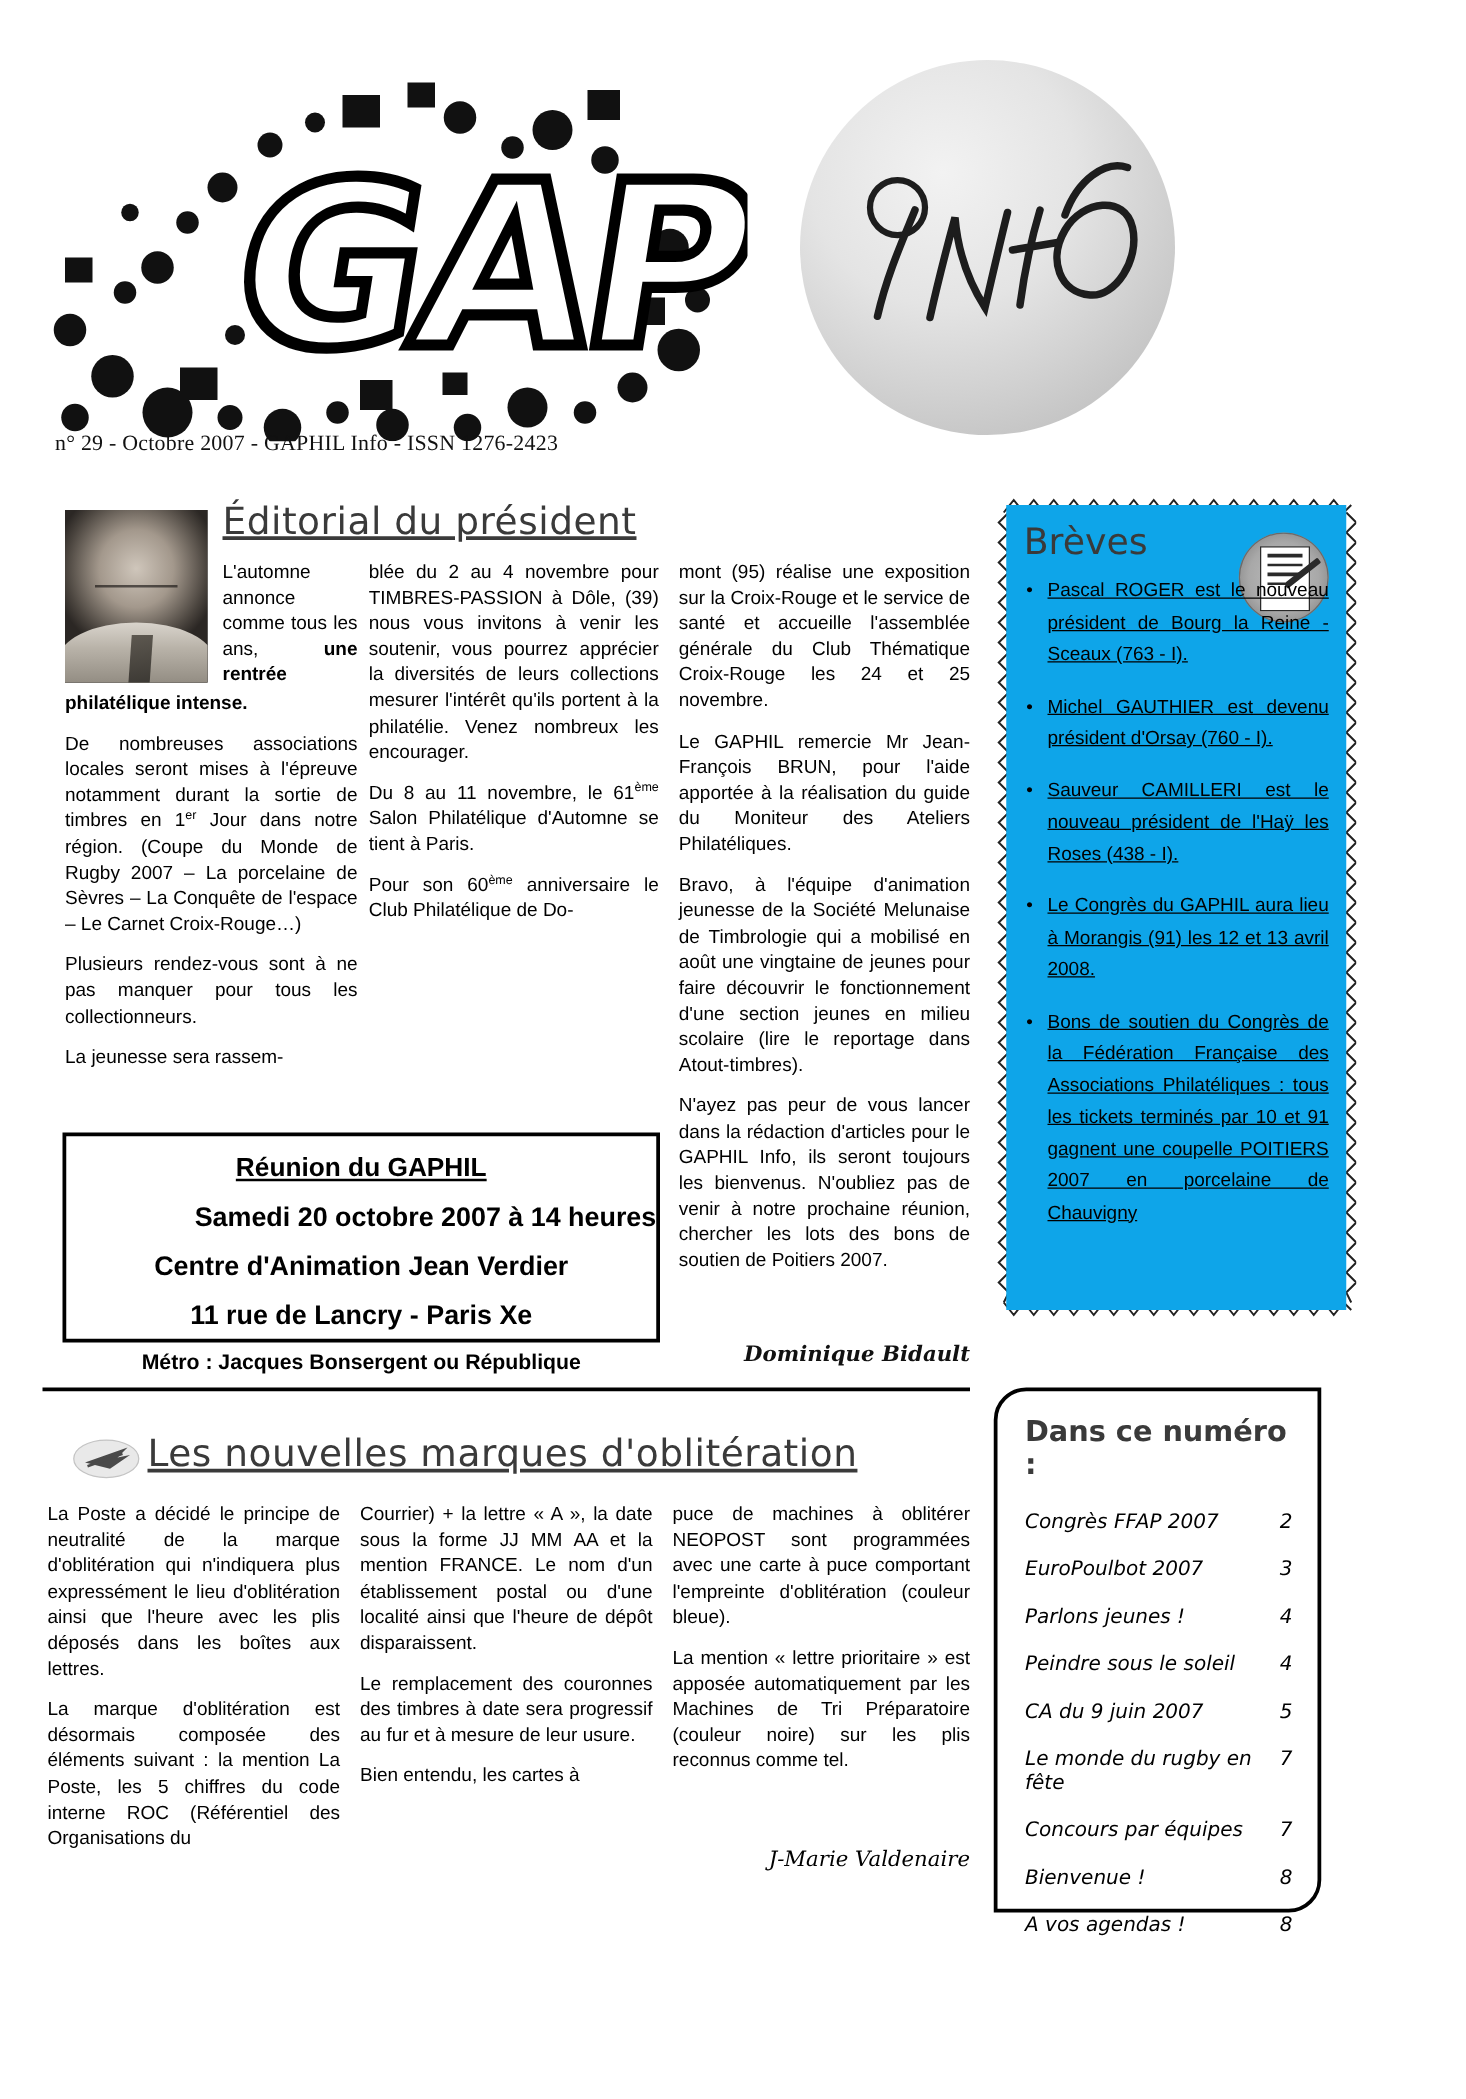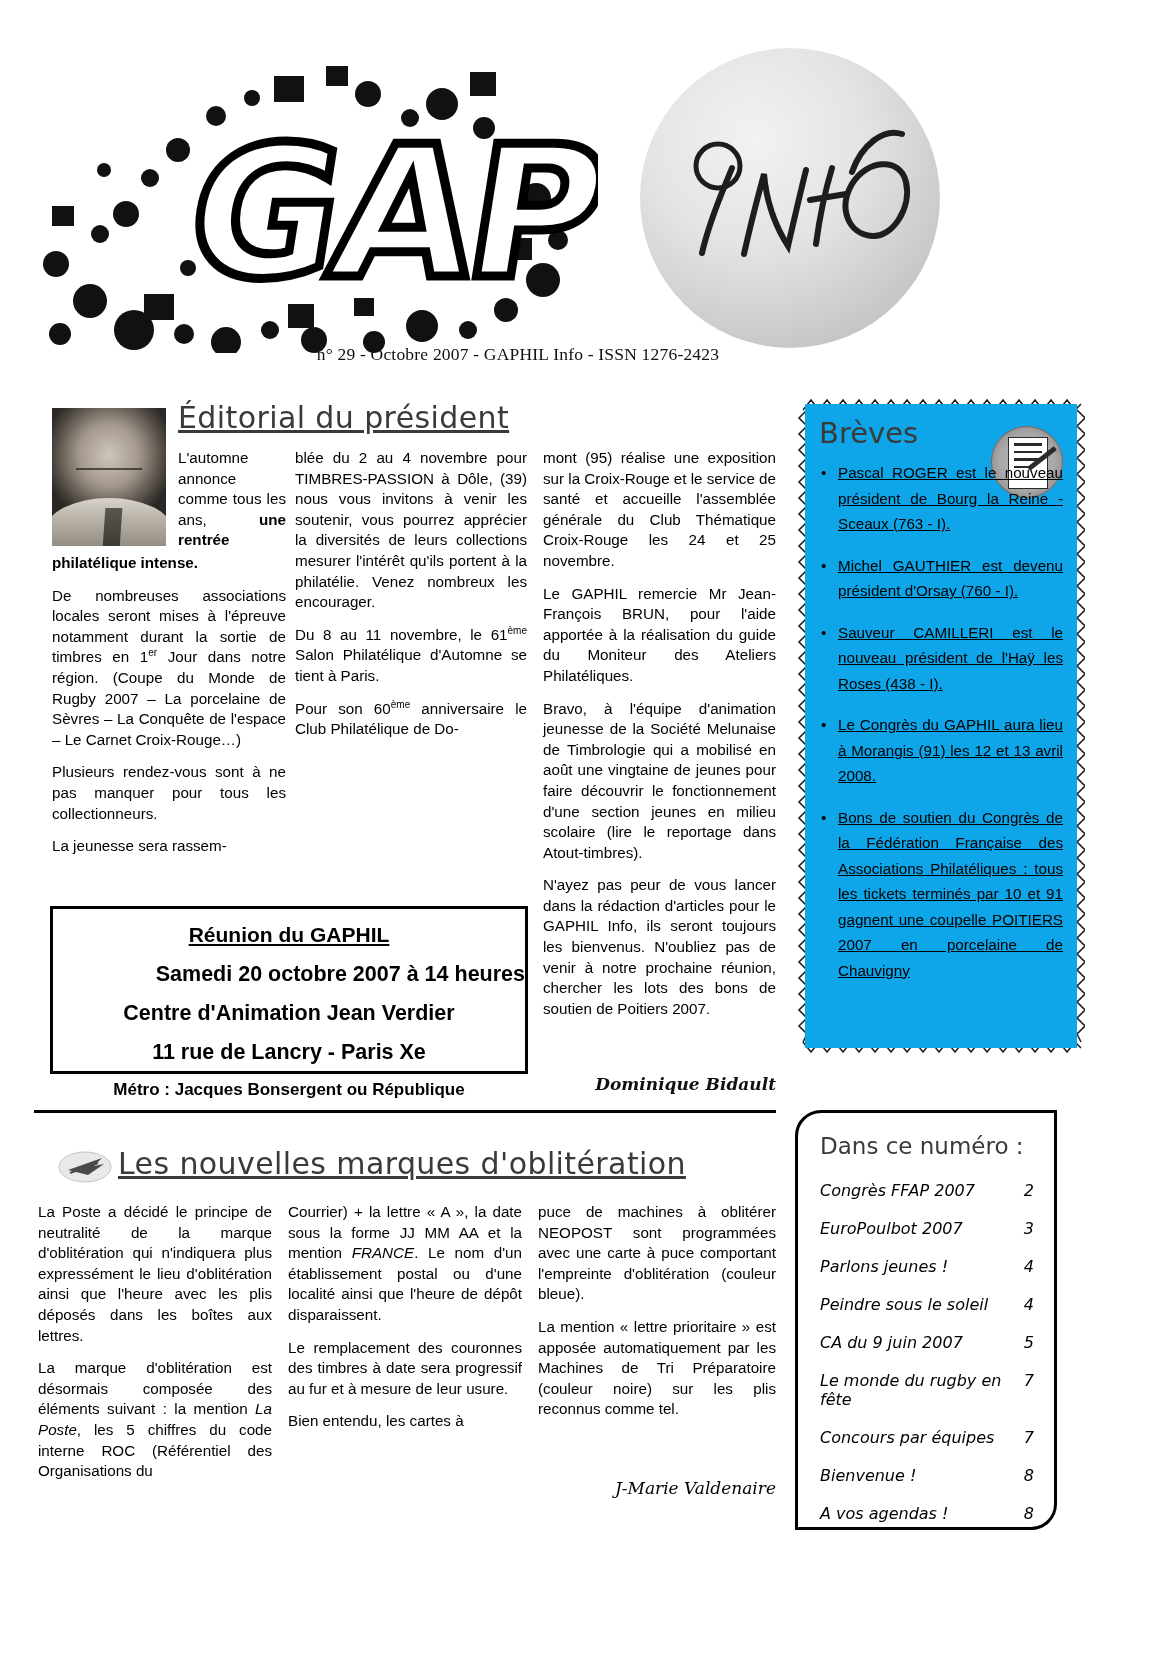--- a/index.html
+++ b/index.html
@@ -21,44 +21,44 @@
   .logo-svg{display:block;}
 
   .info-disc{
     position:absolute;left:640px;top:48px;width:300px;height:300px;
     border-radius:50%;
     background:radial-gradient(circle at 38% 30%, #f2f2f2 0%, #e4e4e4 38%, #d2d2d2 62%, #c0c0c0 85%, #b4b4b4 100%);
   }
   .info-script{position:absolute;left:640px;top:48px;width:300px;height:300px;}
 
   .issn-line{
-    position:absolute;left:12px;top:344px;width:1012px;
-    text-align:center;
+    position:absolute;left:0;top:344px;width:1012px;
+    text-align:left;
     font-family:"Liberation Serif",serif;
-    font-size:17.5px;letter-spacing:.2px;color:#111;
+    font-size:17.5px;letter-spacing:.2px;color:#111;padding-left:44px;
   }
 
   
   .sec-title{
     font-family:"DejaVu Sans",sans-serif;
     font-size:30px;font-weight:400;color:#3a3a3a;
     letter-spacing:.4px;
     text-decoration:underline;
   }
   p.col{
     margin:0 0 12px 0;
     font-size:15.2px;
     line-height:20.6px;
     text-align:justify;
     text-justify:inter-word;
     hyphens:manual;
   }
   p.col:last-child{margin-bottom:0;}
   .b{font-weight:bold;}
-  .i{font-style:italic;}
+  .i{}
   .bi{font-weight:bold;font-style:italic;}
   sup{font-size:10px;line-height:0;vertical-align:0.62em;}
 
   
   .editorial{position:absolute;left:0;top:386px;width:790px;height:700px;}
   .portrait{
     position:absolute;left:52px;top:22px;width:114px;height:138px;
     background:
       radial-gradient(ellipse 58% 50% at 50% 34%, #cfc6bb 0%, #a3988c 45%, #4a443e 85%, #2b2724 100%),
       linear-gradient(100deg,#1c1a18 0%,#2a2724 25%,#3a3632 55%,#151311 100%);
@@ -182,21 +182,21 @@
     border:3px solid #000;
     border-top-left-radius:26px;
     border-bottom-right-radius:26px;
     box-sizing:border-box;
     padding:20px 20px 0 22px;
     background:#fff;
   }
   .toc h2{
     margin:0 0 22px 0;
     font-family:"DejaVu Sans",sans-serif;
-    font-size:23px;font-weight:400;color:#3a3a3a;
+    font-size:23px;font-weight:700;color:#3a3a3a;
   }
   .toc-row{
     display:flex;align-items:flex-start;justify-content:space-between;
     font-family:"DejaVu Sans",sans-serif;
     font-style:italic;
     font-size:16px;
     margin-bottom:19px;
   }
   .toc-row .t{padding-right:8px;}
   .toc-row .p{font-style:italic;}

